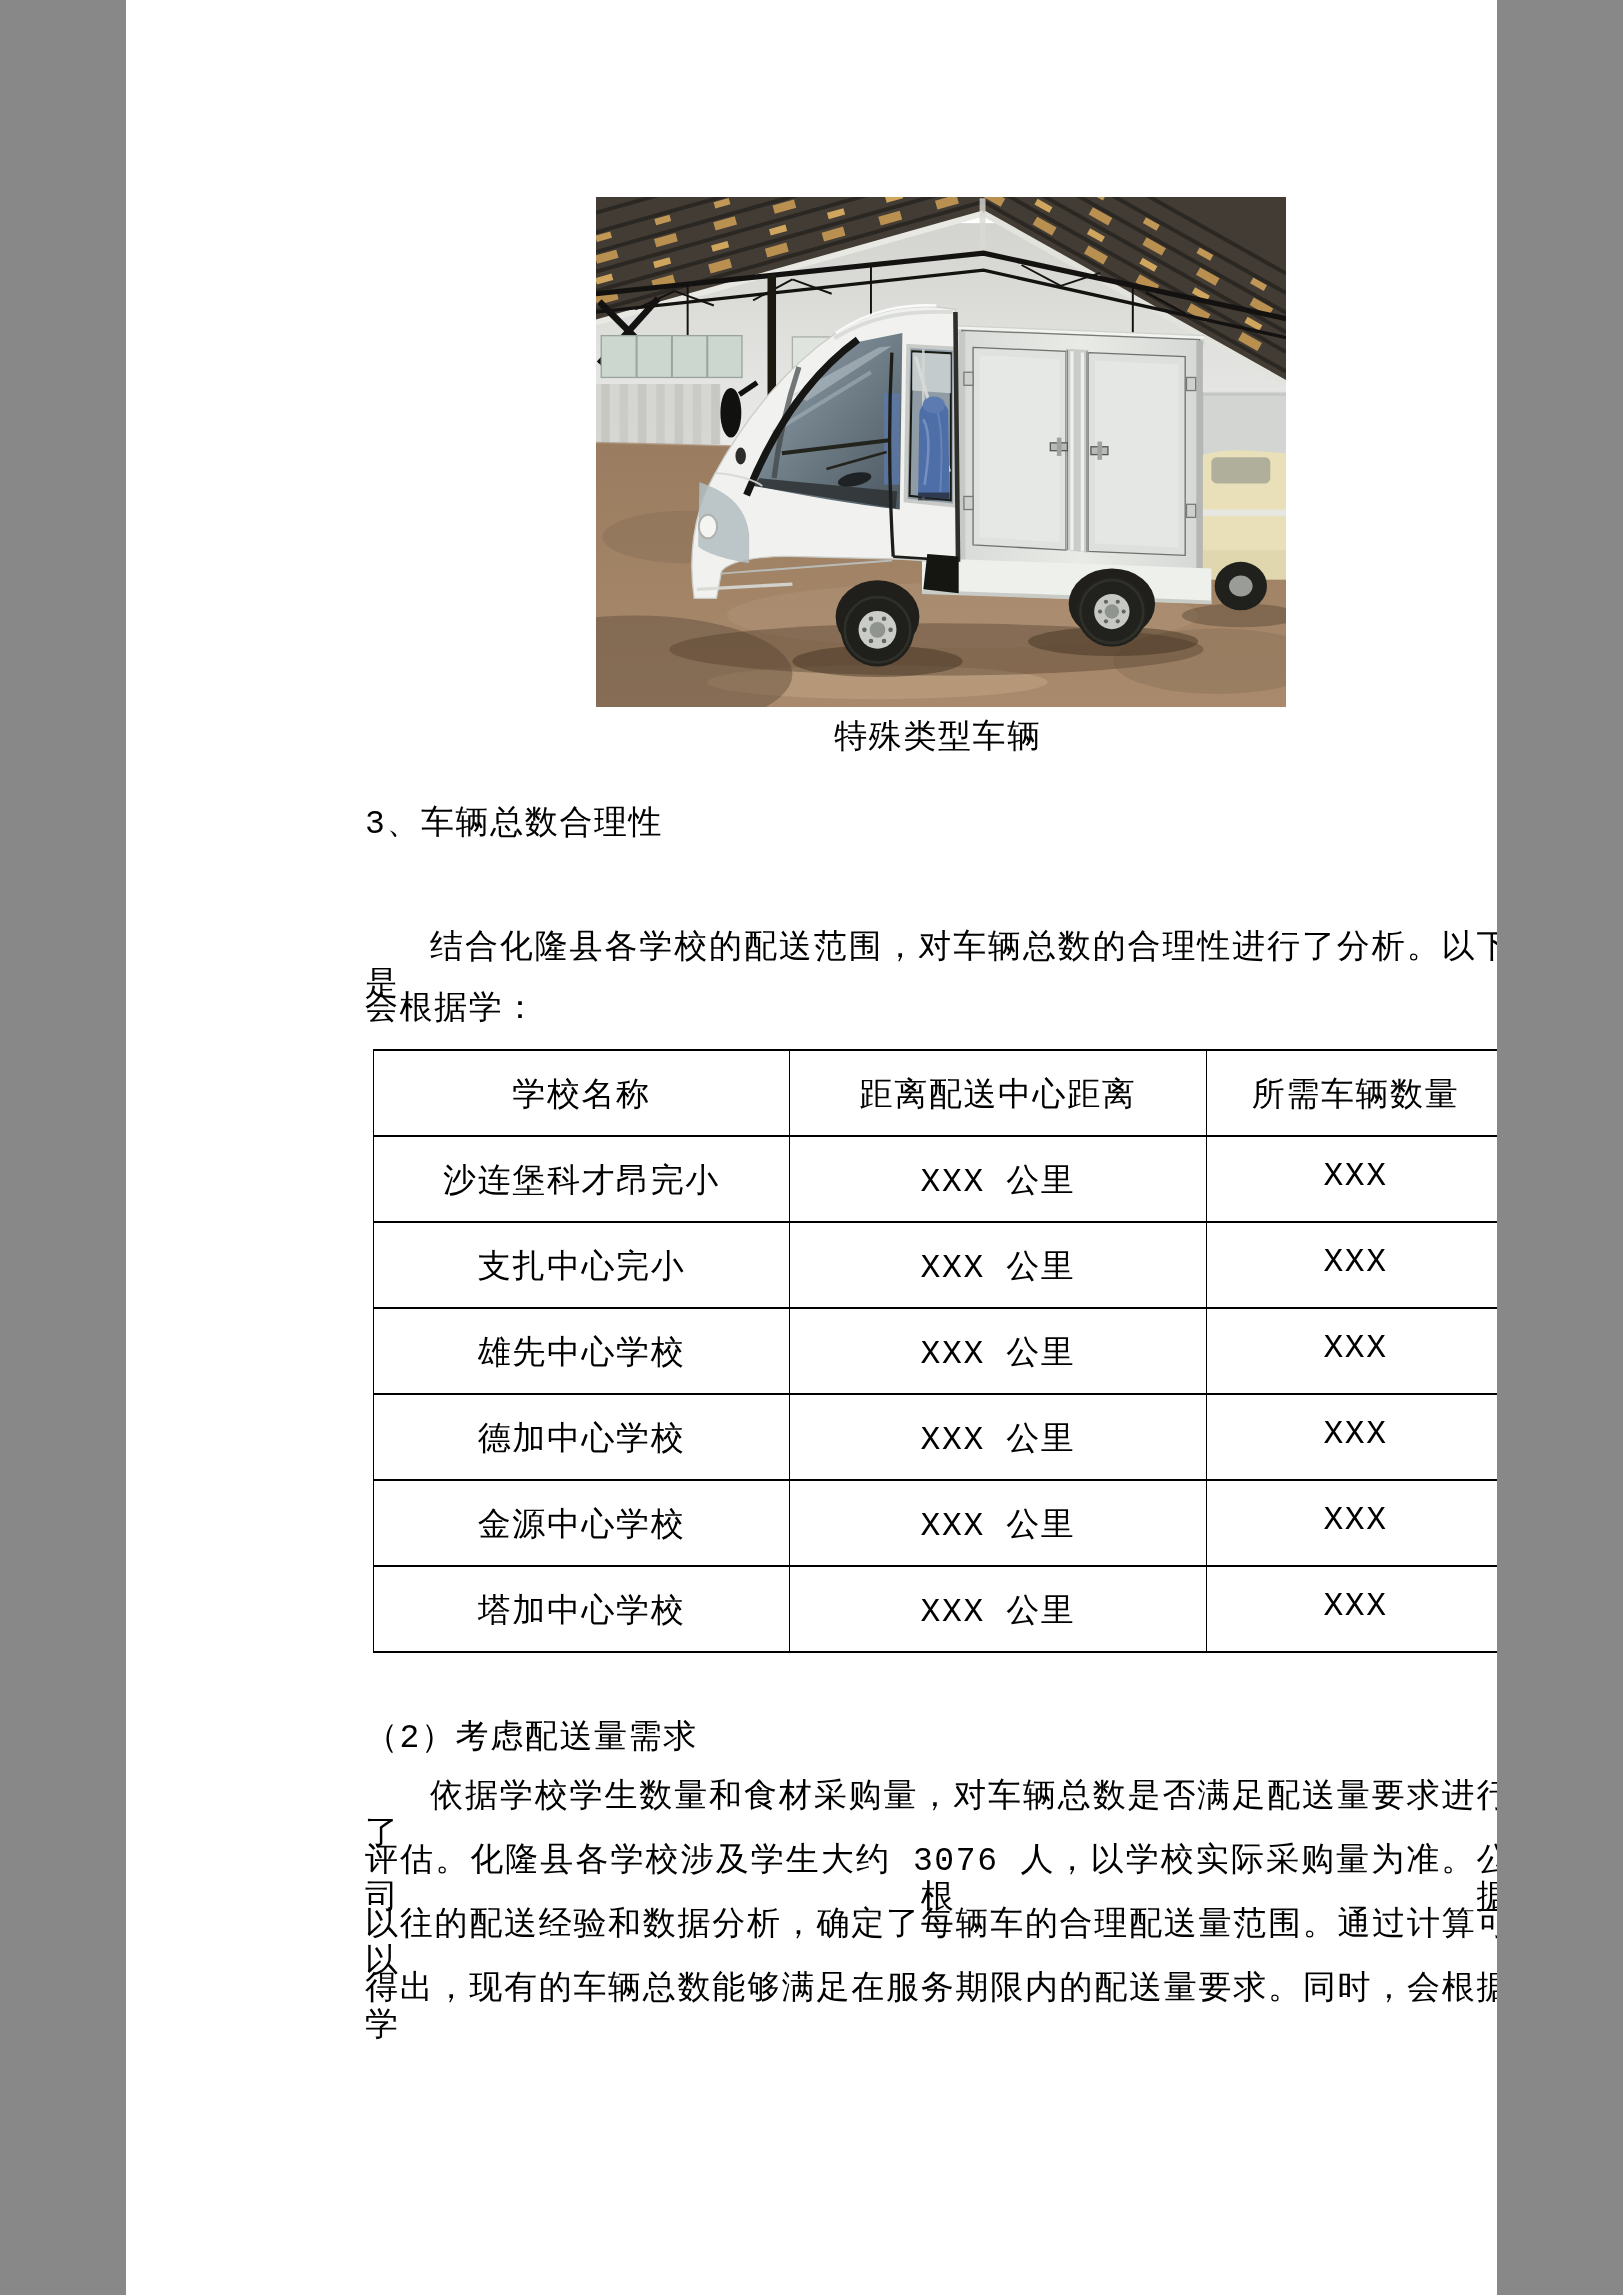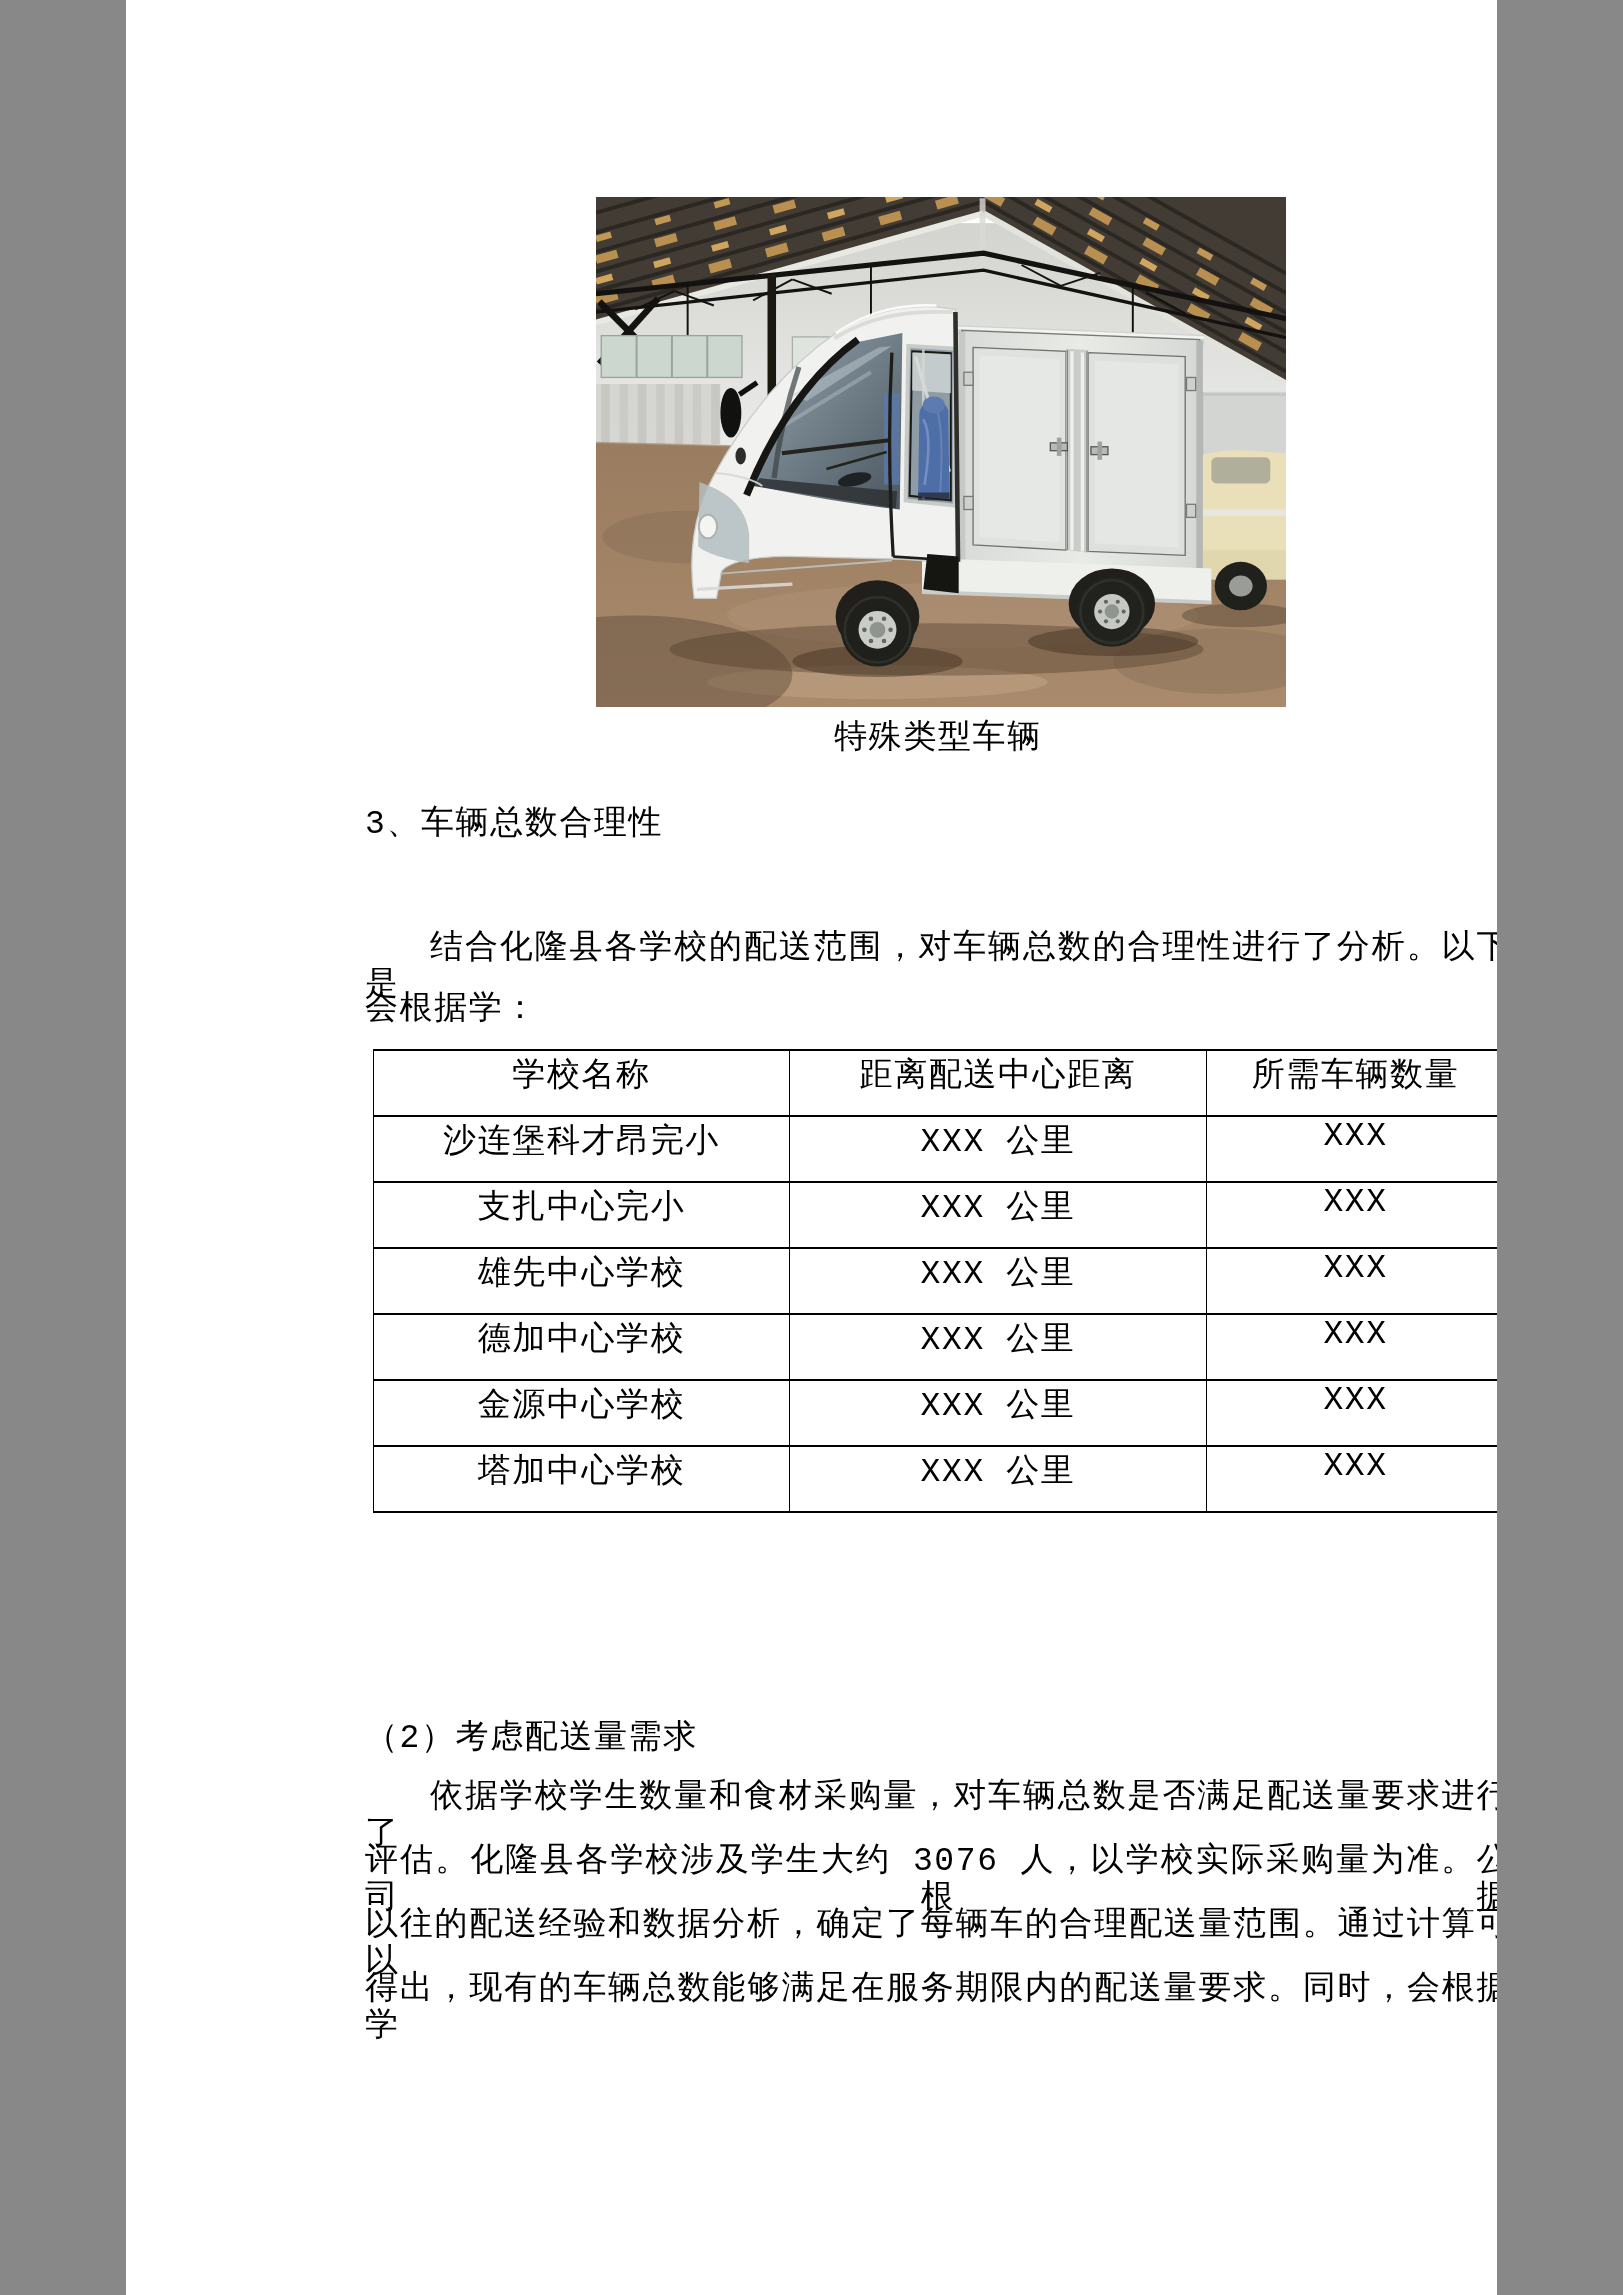--- a/index.html
+++ b/index.html
@@ -17,21 +17,21 @@
   .caption{text-align:center;white-space:normal;}
   .photo{position:absolute;left:470px;top:197px;width:690px;height:510px;}
   .photo svg{display:block;width:100%;height:100%;}
   table.doc{
     position:absolute;left:247px;top:1049px;width:1132px;
     border-collapse:collapse;table-layout:fixed;
   }
   table.doc th,table.doc td{
     border:1.3px solid #000;border-top-width:2.6px;border-bottom-width:2.6px;
     font-weight:normal;font-size:33px;letter-spacing:1.6px;text-align:center;
-    vertical-align:top;height:63px;padding:1px 0 0 0;overflow:hidden;
+    vertical-align:top;height:63px;padding:21px 0 0 0;overflow:hidden;
   }
 </style>
 </head>
 <body>
 
 <div class="page">
 
   <figure class="photo" style="margin:0">
     <svg viewBox="0 0 1054 780" preserveAspectRatio="none">
       <defs>

